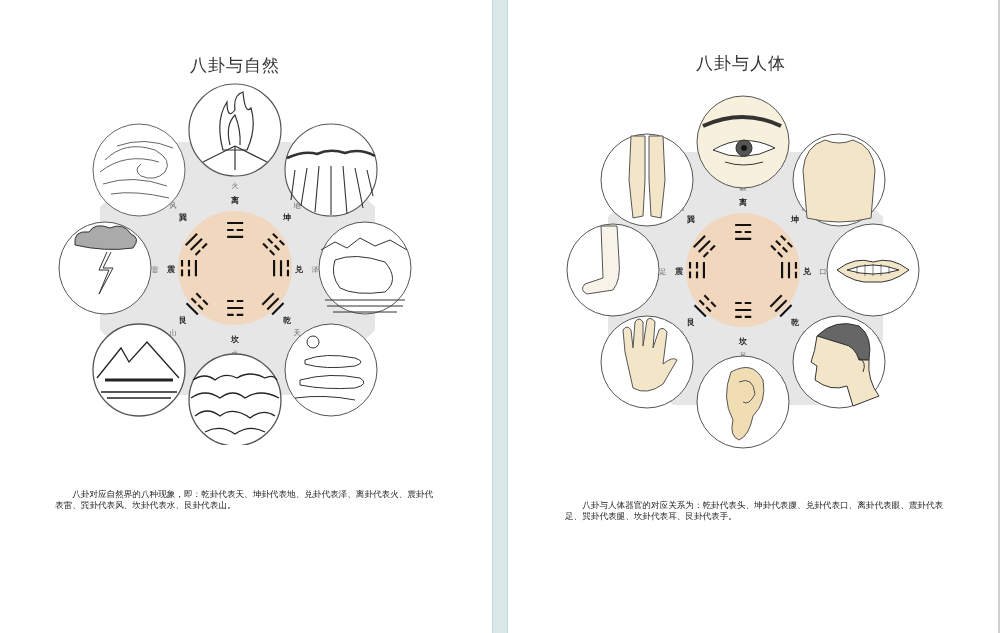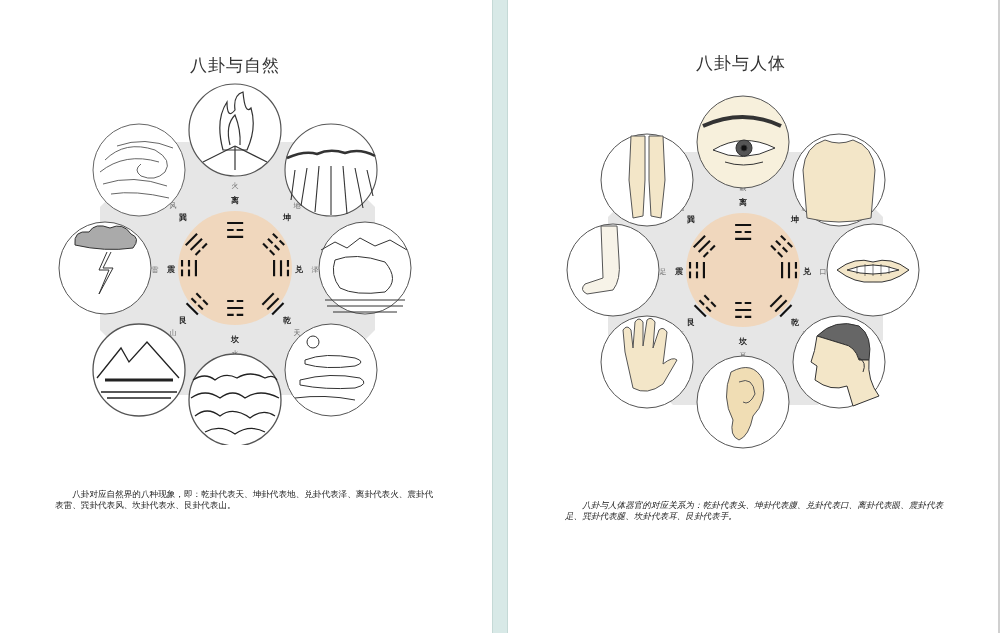--- a/index.html
+++ b/index.html
@@ -29,21 +29,21 @@
   #page-left .title { left: 190px; top: 54px; }
   #page-right .title { left: 188px; top: 52px; }
   .diagram { position: absolute; }
   #page-left .diagram { left: 55px; top: 80px; width: 365px; height: 365px; }
   #page-right .diagram { left: 55px; top: 90px; width: 365px; height: 365px; }
   .caption {
     position: absolute; font-size: 8.6px; line-height: 11px; color: #222;
     text-indent: 2em;
   }
   #page-left .caption { left: 55px; top: 489px; width: 380px; }
-  #page-right .caption { left: 57px; top: 500px; width: 385px; font-style: italic; }
+  #page-right .caption { left: 57px; top: 500px; width: 385px; }
 </style>
 </head>
 <body>
 
 <div class="page" id="page-left">
   <div class="title">八卦与自然</div>
   <svg class="diagram" viewBox="0 0 365 365" width="365" height="365">
 
     <polygon points="110,62 255,62 320,127 320,250 255,315 110,315 45,250 45,127" fill="#e6e6e6"></polygon>
 

